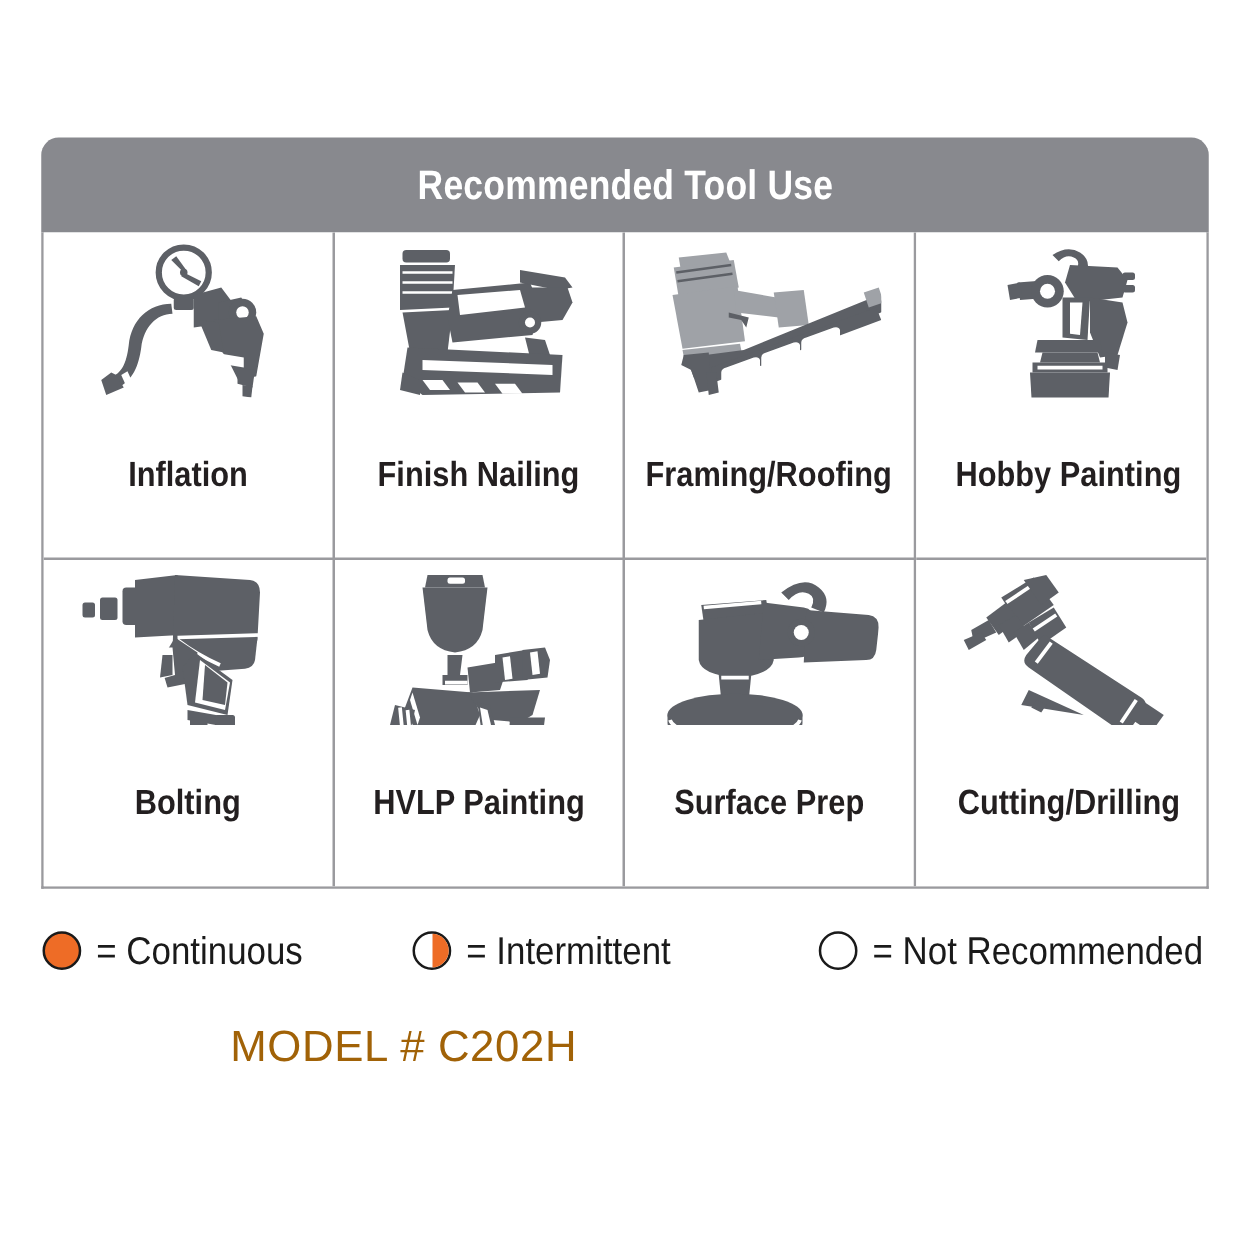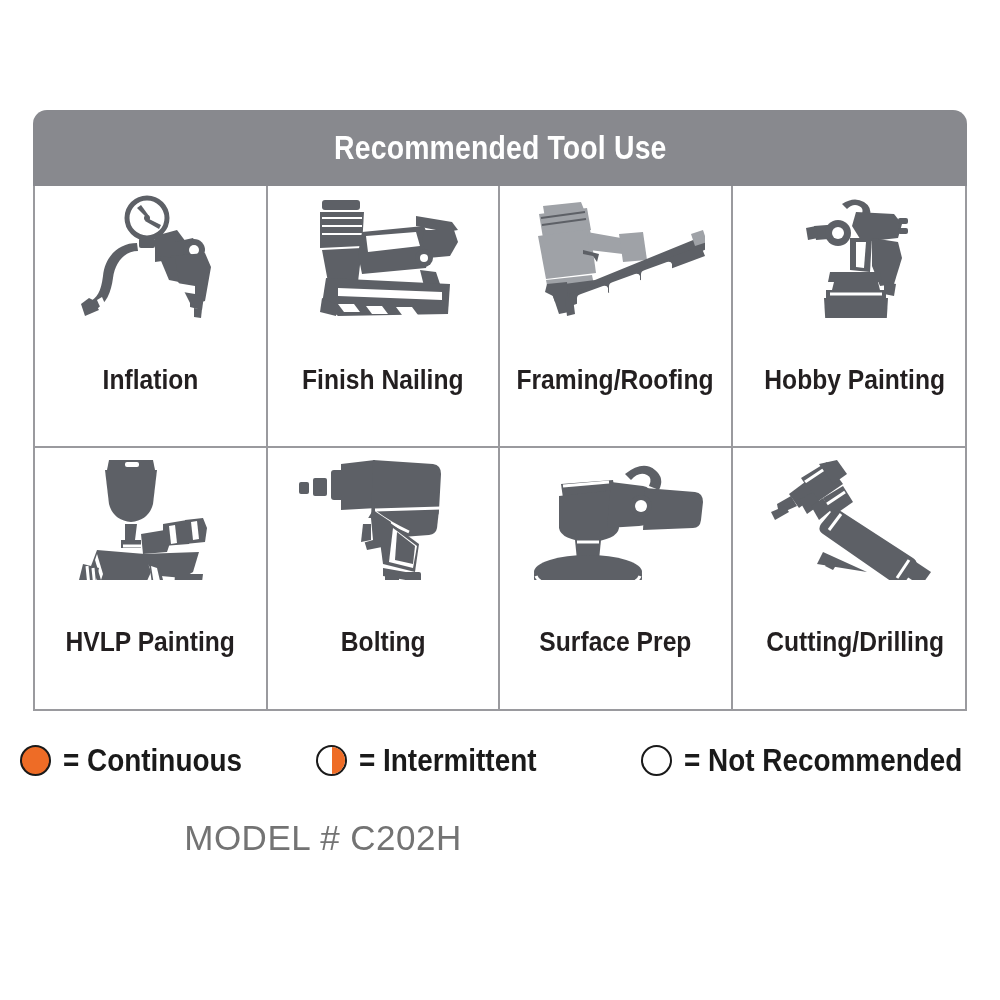--- a/index.html
+++ b/index.html
@@ -131,27 +131,26 @@
     left: 50%;
     top: -2px;
     bottom: -2px;
     right: -2px;
     background: #ee6c26;
   }
 
   
   .legend {
     position: absolute;
-    left: 16px;
+    left: 30px;
     top: 730px;
     width: 934px;
     height: 60px;
     display: flex;
     align-items: center;
-    font-weight: bold;
   }
   .legend-item {
     display: flex;
     align-items: center;
     white-space: nowrap;
   }
   .legend-item.i0 { position: absolute; left: 4px; }
   .legend-item.i1 { position: absolute; left: 300px; align-items: flex-end; }
   .legend-item.i2 { position: absolute; left: 625px; }
 
@@ -186,21 +185,21 @@
     transform-origin: left center;
   }
 
   
   .model {
     position: absolute;
     left: 0;
     top: 818px;
     width: 976px;
     text-align: center;
-    color: #737373;
+    color: #a16207;
     font-family: "Liberation Sans", sans-serif;
     font-size: 35px;
     letter-spacing: 0.5px;
   }
   .model-inner {
     display: inline-block;
     transform: translateX(-165px);
   }
 
   .ico-dark  { fill: #5d6066; }
@@ -328,20 +327,50 @@
               <path d="M104 88 l12 2 l-2 12 l-10 -2 Z"></path>
               <path d="M50 78 l50 0 l2 10 l-54 0 Z"></path>
               <path d="M54 88 l44 0 l2 8 l-48 0 Z"></path>
               <path d="M46 96 l60 0 l0 8 l-60 0 Z"></path>
               <path d="M50 100 l52 0" stroke="#ffffff" stroke-width="3" fill="none"></path>
               <path d="M44 104 l64 0 l-4 68 l-56 0 Z"></path>
             </g>
           </svg>
         </div>
         <div class="cell-label">Hobby Painting</div>
+        <div class="cell-dot-wrap">
+          <div class="dot continuous"></div>
+        </div>
+      </div>
+
+      <div class="cell">
+        <div class="cell-icon">
+          <svg width="176" height="124" viewBox="0 0 176 124">
+            <g class="ico-dark">
+              <rect x="4" y="26" width="10" height="12" rx="2"></rect>
+              <rect x="18" y="22" width="14" height="18" rx="2"></rect>
+              <rect x="36" y="14" width="20" height="30" rx="3"></rect>
+              <path d="M46 8 l34 -4 l2 48 l-36 2 Z"></path>
+              <path d="M78 4 l60 4 q8 1 8 10 l-2 36 q0 8 -8 9 l-60 2 Z"></path>
+              <path d="M80 56 l64 -2 l-2 18 q-1 6 -8 7 l-54 4 q-6 0 -6 -6 Z"></path>
+              <path d="M80 54 l66 -2" stroke="#ffffff" stroke-width="3" fill="none"></path>
+              <path d="M80 56 q16 12 34 20" stroke="#ffffff" stroke-width="3" fill="none"></path>
+              <path d="M78 54 l18 12 l-4 24 l-20 4 l-6 -20 Z"></path>
+              <path d="M66 62 l10 0 l2 22 l-14 4 Z" fill="#ffffff"></path>
+              <path d="M68 68 l8 0 l0 16 l-10 2 Z"></path>
+              <path d="M94 66 l30 22 l-4 28 l-32 -8 l-4 -30 Z"></path>
+              <path d="M98 72 l24 18 l-4 22 l-24 -6 Z" fill="#ffffff"></path>
+              <path d="M102 76 l18 14 l-2 18 l-18 -4 Z"></path>
+              <path d="M88 112 l34 6 l0 8 l-34 -6 Z"></path>
+              <rect x="90" y="118" width="14" height="12" rx="2"></rect>
+              <rect x="110" y="116" width="16" height="12" rx="2"></rect>
+            </g>
+          </svg>
+        </div>
+        <div class="cell-label">Bolting</div>
         <div class="cell-dot-wrap">
           <div class="dot continuous"></div>
         </div>
       </div>
 
       <div class="cell">
         <div class="cell-icon">
           <svg width="150" height="124" viewBox="0 0 150 124">
             <g class="ico-dark">
               <path d="M34 4 l44 0 l2 10 l-48 0 Z"></path>
@@ -370,50 +399,20 @@
         <div class="cell-label">HVLP Painting</div>
         <div class="cell-dot-wrap">
           <div class="dot intermittent"></div>
         </div>
       </div>
 
       <div class="cell">
         <div class="cell-icon">
           <svg width="176" height="124" viewBox="0 0 176 124">
             <g class="ico-dark">
-              <rect x="4" y="26" width="10" height="12" rx="2"></rect>
-              <rect x="18" y="22" width="14" height="18" rx="2"></rect>
-              <rect x="36" y="14" width="20" height="30" rx="3"></rect>
-              <path d="M46 8 l34 -4 l2 48 l-36 2 Z"></path>
-              <path d="M78 4 l60 4 q8 1 8 10 l-2 36 q0 8 -8 9 l-60 2 Z"></path>
-              <path d="M80 56 l64 -2 l-2 18 q-1 6 -8 7 l-54 4 q-6 0 -6 -6 Z"></path>
-              <path d="M80 54 l66 -2" stroke="#ffffff" stroke-width="3" fill="none"></path>
-              <path d="M80 56 q16 12 34 20" stroke="#ffffff" stroke-width="3" fill="none"></path>
-              <path d="M78 54 l18 12 l-4 24 l-20 4 l-6 -20 Z"></path>
-              <path d="M66 62 l10 0 l2 22 l-14 4 Z" fill="#ffffff"></path>
-              <path d="M68 68 l8 0 l0 16 l-10 2 Z"></path>
-              <path d="M94 66 l30 22 l-4 28 l-32 -8 l-4 -30 Z"></path>
-              <path d="M98 72 l24 18 l-4 22 l-24 -6 Z" fill="#ffffff"></path>
-              <path d="M102 76 l18 14 l-2 18 l-18 -4 Z"></path>
-              <path d="M88 112 l34 6 l0 8 l-34 -6 Z"></path>
-              <rect x="90" y="118" width="14" height="12" rx="2"></rect>
-              <rect x="110" y="116" width="16" height="12" rx="2"></rect>
-            </g>
-          </svg>
-        </div>
-        <div class="cell-label">Bolting</div>
-        <div class="cell-dot-wrap">
-          <div class="dot continuous"></div>
-        </div>
-      </div>
-
-      <div class="cell">
-        <div class="cell-icon">
-          <svg width="176" height="124" viewBox="0 0 176 124">
-            <g class="ico-dark">
               <path d="M98 18 q18 -14 30 -4 q10 8 4 20 l-10 -4 q4 -8 -2 -11 q-8 -4 -16 5 Z"></path>
               <path d="M34 28 l52 -4 l2 12 l-52 6 Z"></path>
               <path d="M32 40 l56 -6 l4 38 q-2 12 -30 14 q-28 -2 -30 -14 Z"></path>
               <path d="M36 30 l46 -4" stroke="#ffffff" stroke-width="3" fill="none"></path>
               <path d="M84 26 l32 4 q8 1 8 10 l-2 22 q-2 8 -10 8 l-32 2 Z"></path>
               <path d="M118 32 l50 4 q8 1 8 10 l-2 18 q-1 8 -8 8 l-50 2 Z"></path>
               <circle cx="114" cy="50" r="11"></circle>
               <circle cx="114" cy="50" r="6" fill="#ffffff"></circle>
               <path d="M48 84 l26 0 l-2 20 l-22 0 Z"></path>
               <path d="M50 86 l22 0" stroke="#ffffff" stroke-width="3" fill="none"></path>

